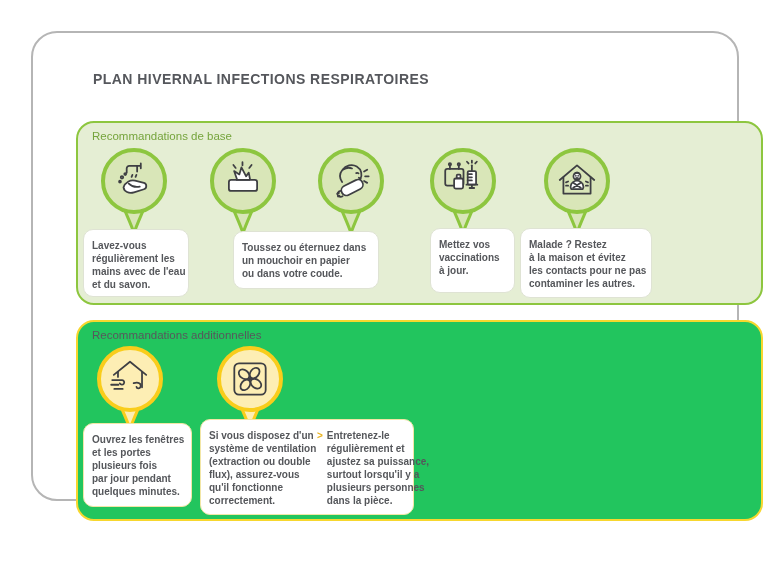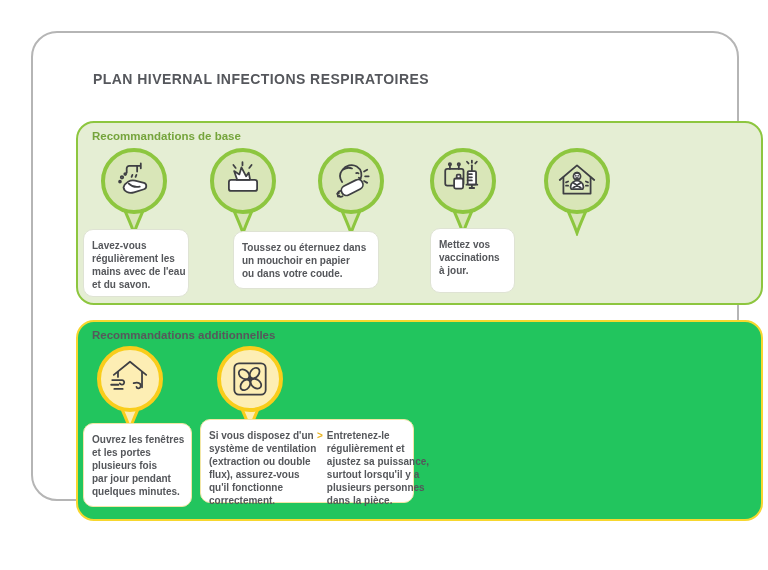--- a/index.html
+++ b/index.html
@@ -16,21 +16,21 @@
     color:#55575c; letter-spacing:.45px;
   }
   .subtitle {
     position:absolute; left:60px; top:57px; font-size:14px; font-weight:600;
     color:#55575c; letter-spacing:.2px;
   }
   .subtitle .emph { font-weight:800; }
   .panel { position:absolute; left:43px; width:687px; border-radius:18px; box-sizing:border-box; }
   .panel.base { top:88px; height:184px; background:#e5eed4; border:2px solid #8dc63f; }
   .panel.additional { top:287px; height:201px; background:#22c55e; border:2px solid #f7d72e; }
-  .panel-label { position:absolute; left:14px; top:7px; font-size:11.5px; font-weight:700; }
+  .panel-label { position:absolute; left:14px; top:7px; font-size:11.5px; font-weight:400; }
   .base .panel-label { color:#75a43c; }
   .additional .panel-label { color:#57585c; }
   .circle {
     position:absolute; width:66px; height:66px; border-radius:50%; box-sizing:border-box;
     display:flex; align-items:center; justify-content:center; z-index:3;
   }
   .base .circle { background:#d9e6b8; border:4px solid #8dc63f; }
   .additional .circle { background:#fdeeb4; border:4px solid #f9cd1b; }
   .tail { position:absolute; z-index:2; }
   .bubble {
@@ -148,20 +148,24 @@
     <div class="bubble" style="left:5px; top:106px; width:106px; height:68px;">Lavez-vous
 régulièrement les
 mains avec de l'eau
 et du savon.</div>
     <div class="bubble" style="left:352px; top:105px; width:85px; height:65px;">Mettez vos
 vaccinations
 à jour.</div>
     <div class="bubble" style="left:155px; top:108px; width:146px; height:58px;">Toussez ou éternuez dans
 un mouchoir en papier
 ou dans votre coude.</div>
+    <div class="bubble" style="left:442px; top:105px; width:132px; height:70px;">Malade ? Restez
+à la maison et évitez
+les contacts pour ne pas
+contaminer les autres.</div>
   </div>
 
   <div class="panel additional">
     <div class="panel-label">Recommandations additionnelles</div>
 
     <svg class="tail" style="left:38px; top:80px;" width="28" height="30" viewBox="0 0 28 30">
         <path d="M3 0 C7 10 10.5 17 14 27 C17.5 17 21 10 25 0" fill="#fdeeb4" stroke="#f9cd1b" stroke-width="3"></path>
       </svg>
     <svg class="tail" style="left:158px; top:80px;" width="28" height="30" viewBox="0 0 28 30">
         <path d="M3 0 C7 10 10.5 17 14 27 C17.5 17 21 10 25 0" fill="#fdeeb4" stroke="#f9cd1b" stroke-width="3"></path>
@@ -193,21 +197,21 @@
         </g>
       </svg>
     </div>
 
     <div class="bubble" style="left:5px; top:101px; width:109px; height:84px;">Ouvrez les fenêtres
 et les portes
 plusieurs fois
 par jour pendant
 quelques minutes.</div>
 
-    <div class="bubble two-col" style="left:122px; top:97px; width:214px; height:84px;">
+    <div class="bubble two-col" style="left:122px; top:97px; width:214px; height:96px;">
       <span style="width:103px; display:inline-block;">Si vous disposez d'un
 système de ventilation
 (extraction ou double
 flux), assurez-vous
 qu'il fonctionne
 correctement.</span>
       <span class="chev">&gt;</span>
       <span style="width:92px; display:inline-block;">Entretenez-le
 régulièrement et
 ajustez sa puissance,

